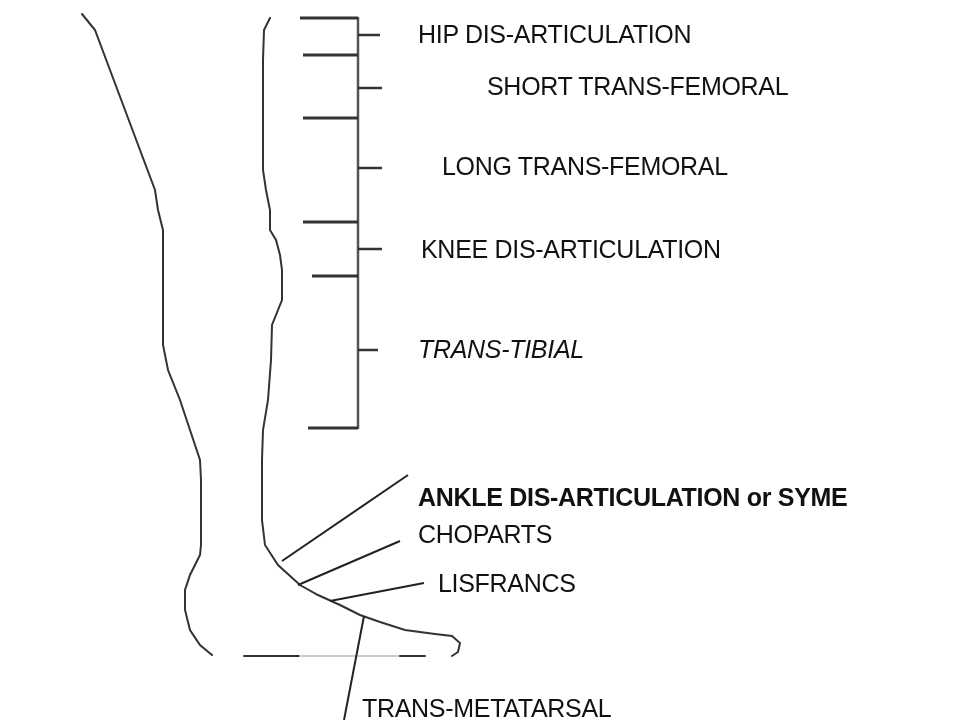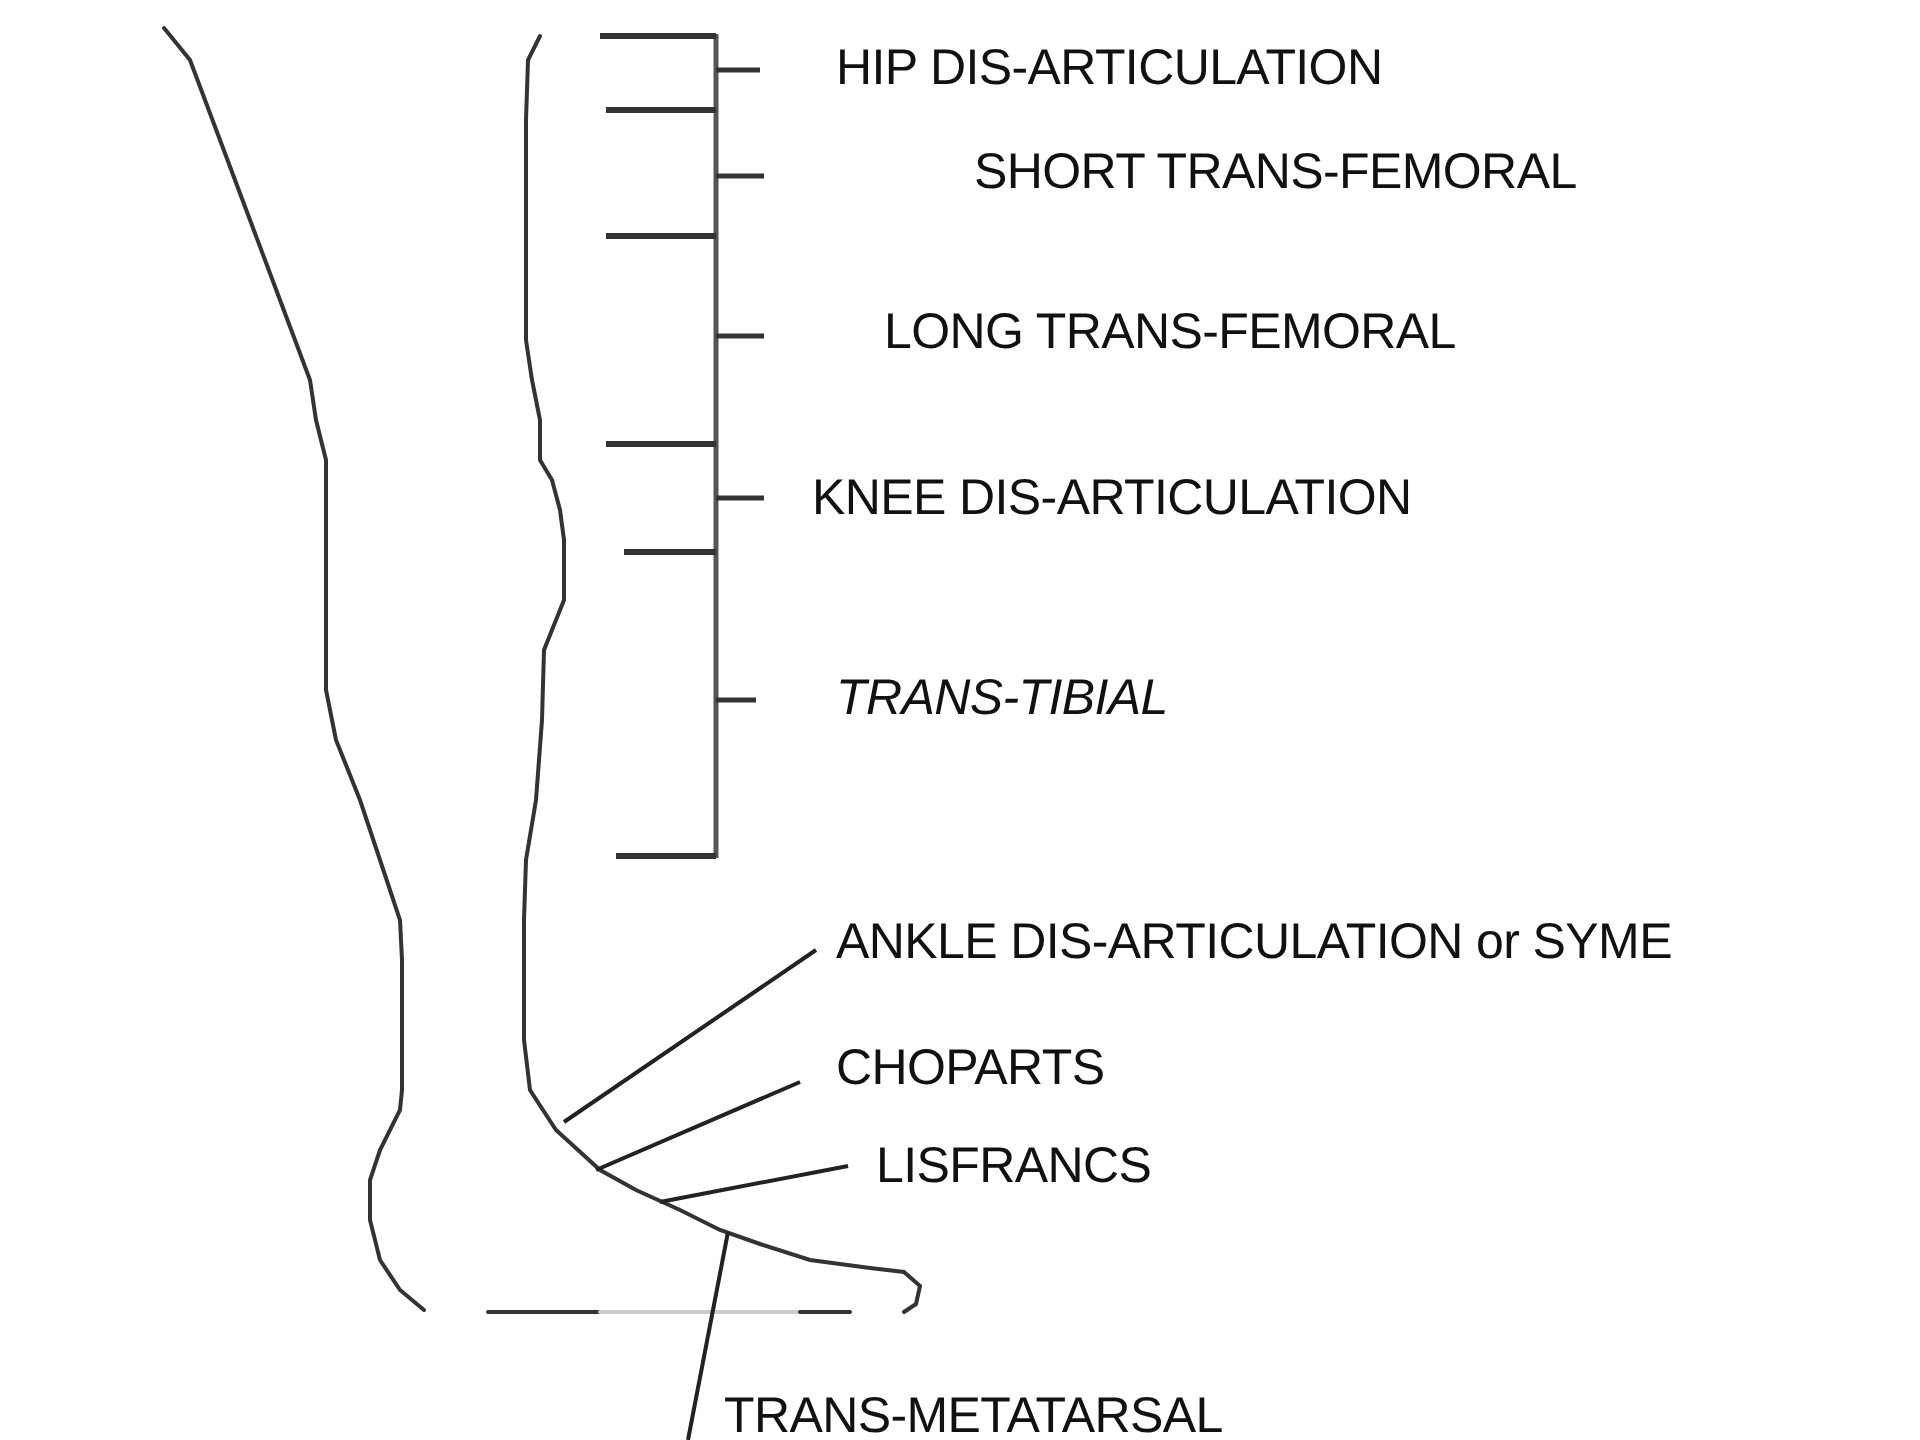--- a/index.html
+++ b/index.html
@@ -43,18 +43,18 @@
     <line x1="282" y1="561" x2="408" y2="475"></line>
     <line x1="298" y1="585" x2="400" y2="541"></line>
     <line x1="330" y1="601" x2="424" y2="583"></line>
     <line x1="364" y1="616" x2="344" y2="720"></line>
   </g>
 </svg>
 
 <div class="lbl" style="left:418px;top:20px;">HIP DIS-ARTICULATION</div>
 <div class="lbl" style="left:441px;top:72px;margin-left:46px;">SHORT TRANS-FEMORAL</div>
 <div class="lbl" style="left:418px;top:152px;margin-left:24px;">LONG TRANS-FEMORAL</div>
-<div class="lbl" style="left:406px;top:235px;text-align:right;">KNEE DIS-ARTICULATION</div>
+<div class="lbl" style="left:421px;top:235px;text-align:right;">KNEE DIS-ARTICULATION</div>
 <div class="lbl" style="left:418px;top:335px;font-style:italic;">TRANS-TIBIAL</div>
-<div class="lbl" style="left:418px;top:457px;">ANKLE DIS-ARTICULATION or SYME</div>
+<div class="lbl" style="left:418px;top:483px;font-weight:bold;">ANKLE DIS-ARTICULATION or SYME</div>
 <div class="lbl" style="left:418px;top:520px;">CHOPARTS</div>
 <div class="lbl" style="left:438px;top:569px;">LISFRANCS</div>
 <div class="lbl" style="left:362px;top:694px;">TRANS-METATARSAL</div>
 
 </body></html>

